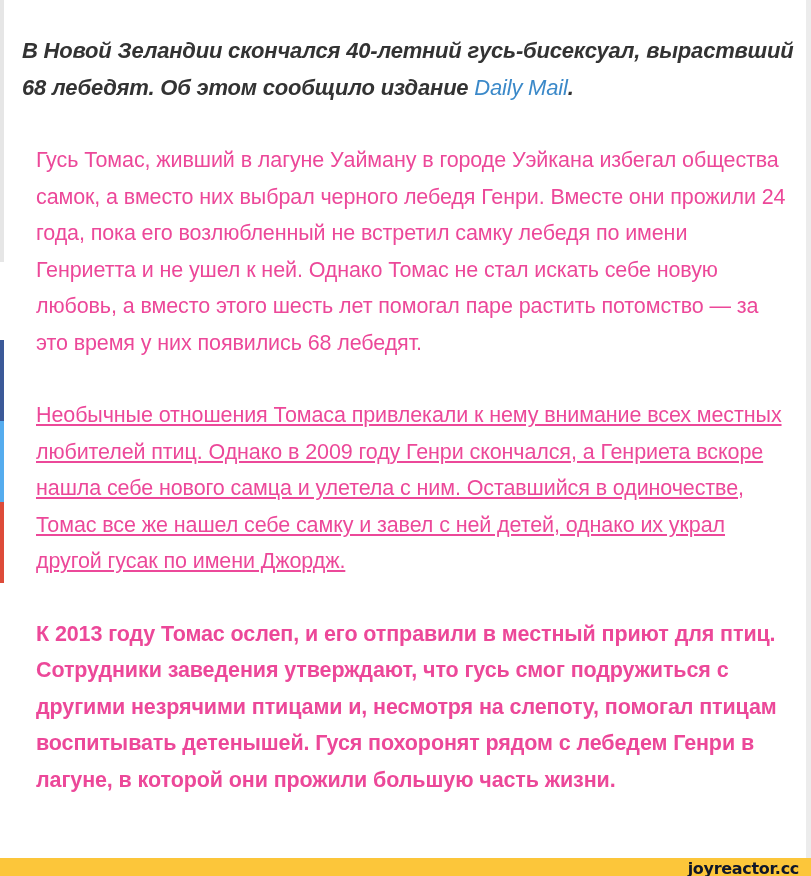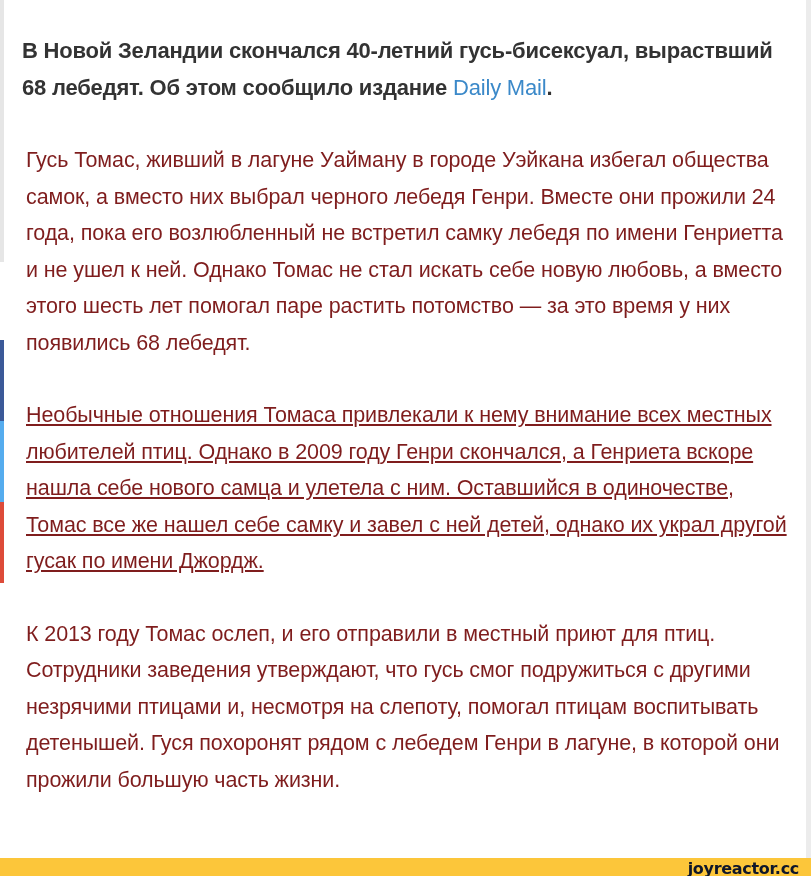--- a/index.html
+++ b/index.html
@@ -17,30 +17,30 @@
     background: #ececec;
   }
   .share-bar { position: absolute; left: 0; top: 340px; width: 4px; }
   .share-seg { width: 4px; height: 81px; }
   .article {
     position: absolute; left: 22px; top: 32px; width: 780px;
     color: #333333;
   }
   .headline {
     font-size: 22px; font-weight: bold; line-height: 37px;
-    color: #333333; margin: 0; letter-spacing: -0.2px;
+    color: #333333; margin: 0; letter-spacing: -0.2px; font-style: italic;
   }
   .headline .src { color: #3b89c9; font-weight: normal; }
   .para {
-    font-size: 21.5px; line-height: 36.5px; margin: 4px; color: #7f1d1d;
+    font-size: 21.5px; line-height: 36.5px; margin: 14px; color: #ec4899;
     letter-spacing: -0.1px;
   }
   .p1 { margin-top: 36px; }
   .p2 { margin-top: 36px; text-decoration: underline; }
-  .p3 { margin-top: 36px; }
+  .p3 { margin-top: 36px; font-weight: bold; }
   .footer {
     position: absolute; left: 0; right: 0; bottom: 0; height: 18px;
     background: #fcc63a;
   }
   .watermark {
     position: absolute; right: 12px; top: 1px;
     font-size: 16px; font-weight: bold; color: #0f172a;
     font-family: "DejaVu Sans", sans-serif; letter-spacing: -0.3px;
   }
 </style>

